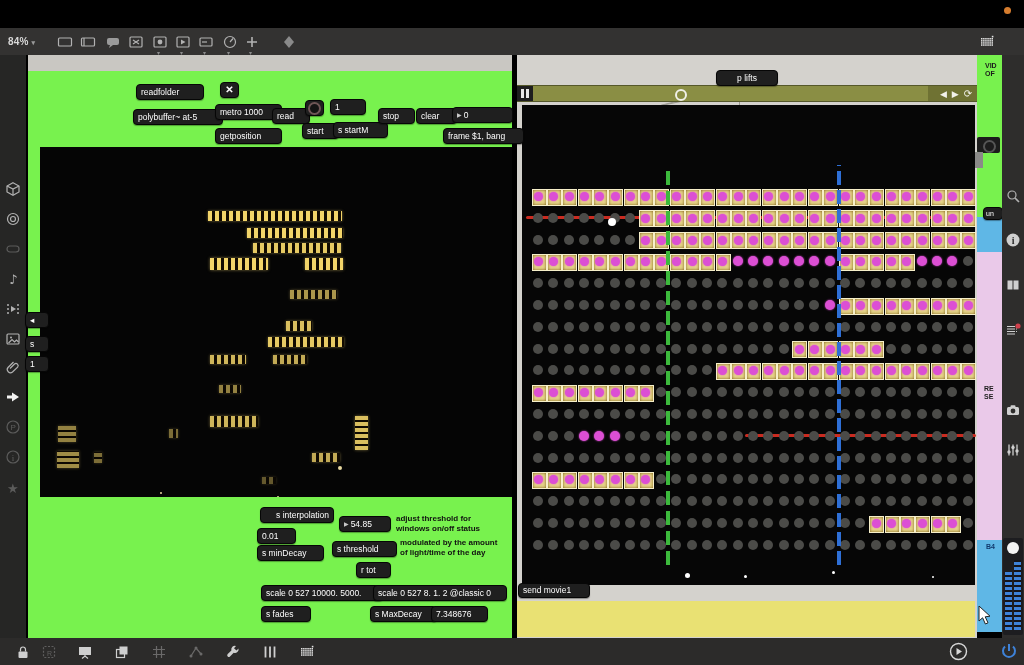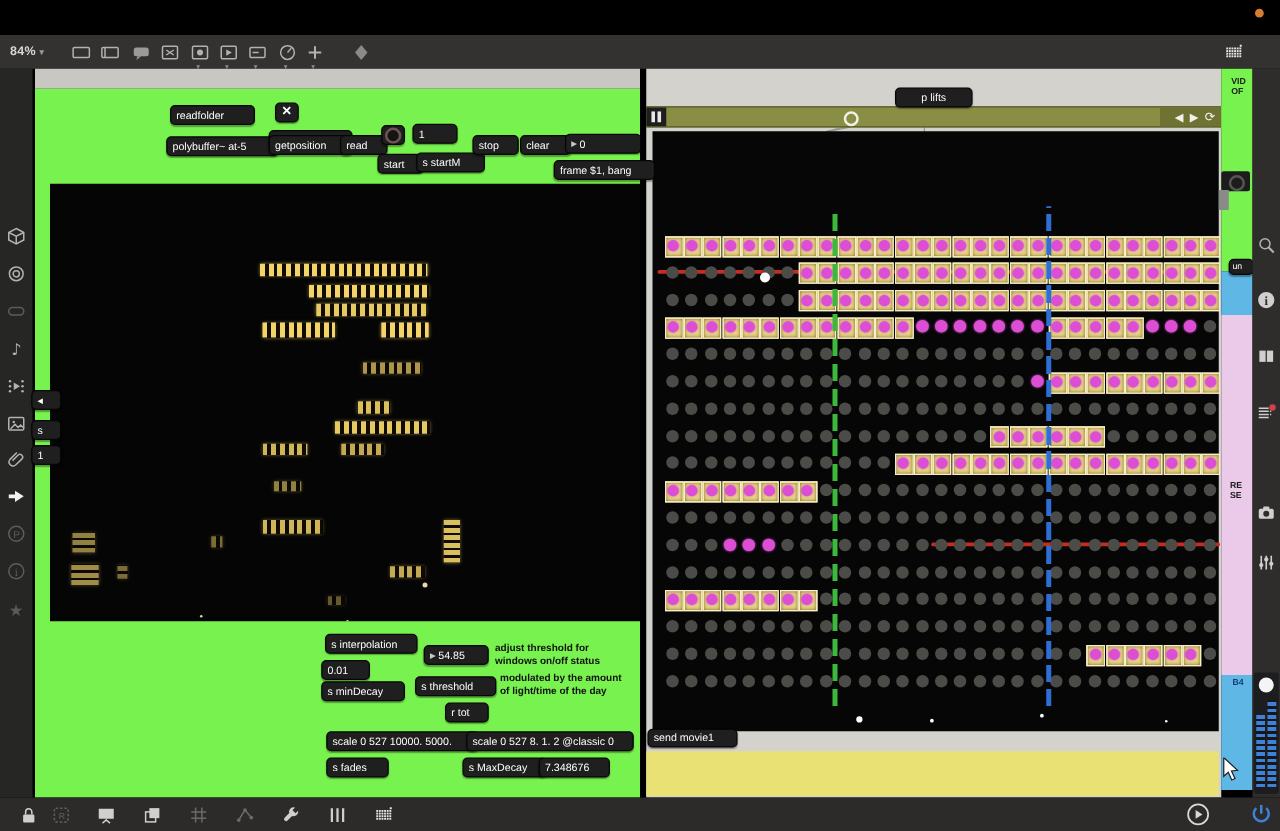--- a/index.html
+++ b/index.html
@@ -1265,33 +1265,33 @@
   <div class="abs" style="left:978px;top:606px;z-index:50;">
     <svg width="14" height="20" viewBox="0 0 14 20">
         <path d="M1 0 L1 15 L4.6 11.8 L7.4 18 L10 16.8 L7.2 10.8 L12 10.2 Z" fill="#fff" stroke="#222" stroke-width="1"></path>
       </svg>
   </div>
 
 <div class="pbox" style="left: 136px; top: 84px; width: 58px;">readfolder</div>
     <div class="pbox ptoggle" style="left: 220px; top: 82px; width: 17px;">✕</div>
     <div class="pbox" style="left: 133px; top: 109px; width: 80px;">polybuffer~ at-5</div>
     <div class="pbox" style="left: 215px; top: 104px; width: 57px;">metro 1000</div>
-    <div class="pbox" style="left: 215px; top: 108px; width: 57px;">getposition</div>
+    <div class="pbox" style="left: 215px; top: 128px; width: 57px;">getposition</div>
     <div class="pbox" style="left: 272px; top: 108px; width: 28px;">read</div>
     <div class="pbox pbutton" style="left: 305px; top: 100px; width: 17px;">
       <i></i>
     </div>
     <div class="pbox" style="left: 330px; top: 99px; width: 26px;">1</div>
     <div class="pbox" style="left: 302px; top: 123px; width: 27px;">start</div>
     <div class="pbox" style="left: 333px; top: 122px; width: 45px;">s startM</div>
     <div class="pbox" style="left: 378px; top: 108px; width: 27px;">stop</div>
     <div class="pbox" style="left: 416px; top: 108px; width: 31px;">clear</div>
     <div class="pbox" style="left: 452px; top: 107px; width: 51px;"><span class="tri">▶</span>0</div>
     <div class="pbox" style="left: 443px; top: 128px; width: 71px;">frame $1, bang</div>
-    <div class="pbox" style="left: 260px; top: 507px; width: 64px;">s interpolation</div>
+    <div class="pbox" style="left: 260px; top: 507px; width: 64px; text-align: right;">s interpolation</div>
     <div class="pbox" style="left: 339px; top: 516px; width: 42px;"><span class="tri">▶</span>54.85</div>
     <div class="pbox" style="left: 257px; top: 528px; width: 29px;">0.01</div>
     <div class="pbox" style="left: 332px; top: 541px; width: 55px;">s threshold</div>
     <div class="pbox" style="left: 257px; top: 545px; width: 57px;">s minDecay</div>
     <div class="pbox" style="left: 356px; top: 562px; width: 25px;">r tot</div>
     <div class="pbox" style="left: 261px; top: 585px; width: 112px;">scale 0 527 10000. 5000.</div>
     <div class="pbox" style="left: 373px; top: 585px; width: 124px;">scale 0 527 8. 1. 2 @classic 0</div>
     <div class="pbox" style="left: 261px; top: 606px; width: 40px;">s fades</div>
     <div class="pbox" style="left: 370px; top: 606px; width: 57px;">s MaxDecay</div>
     <div class="pbox" style="left: 431px; top: 606px; width: 47px;">7.348676</div>

